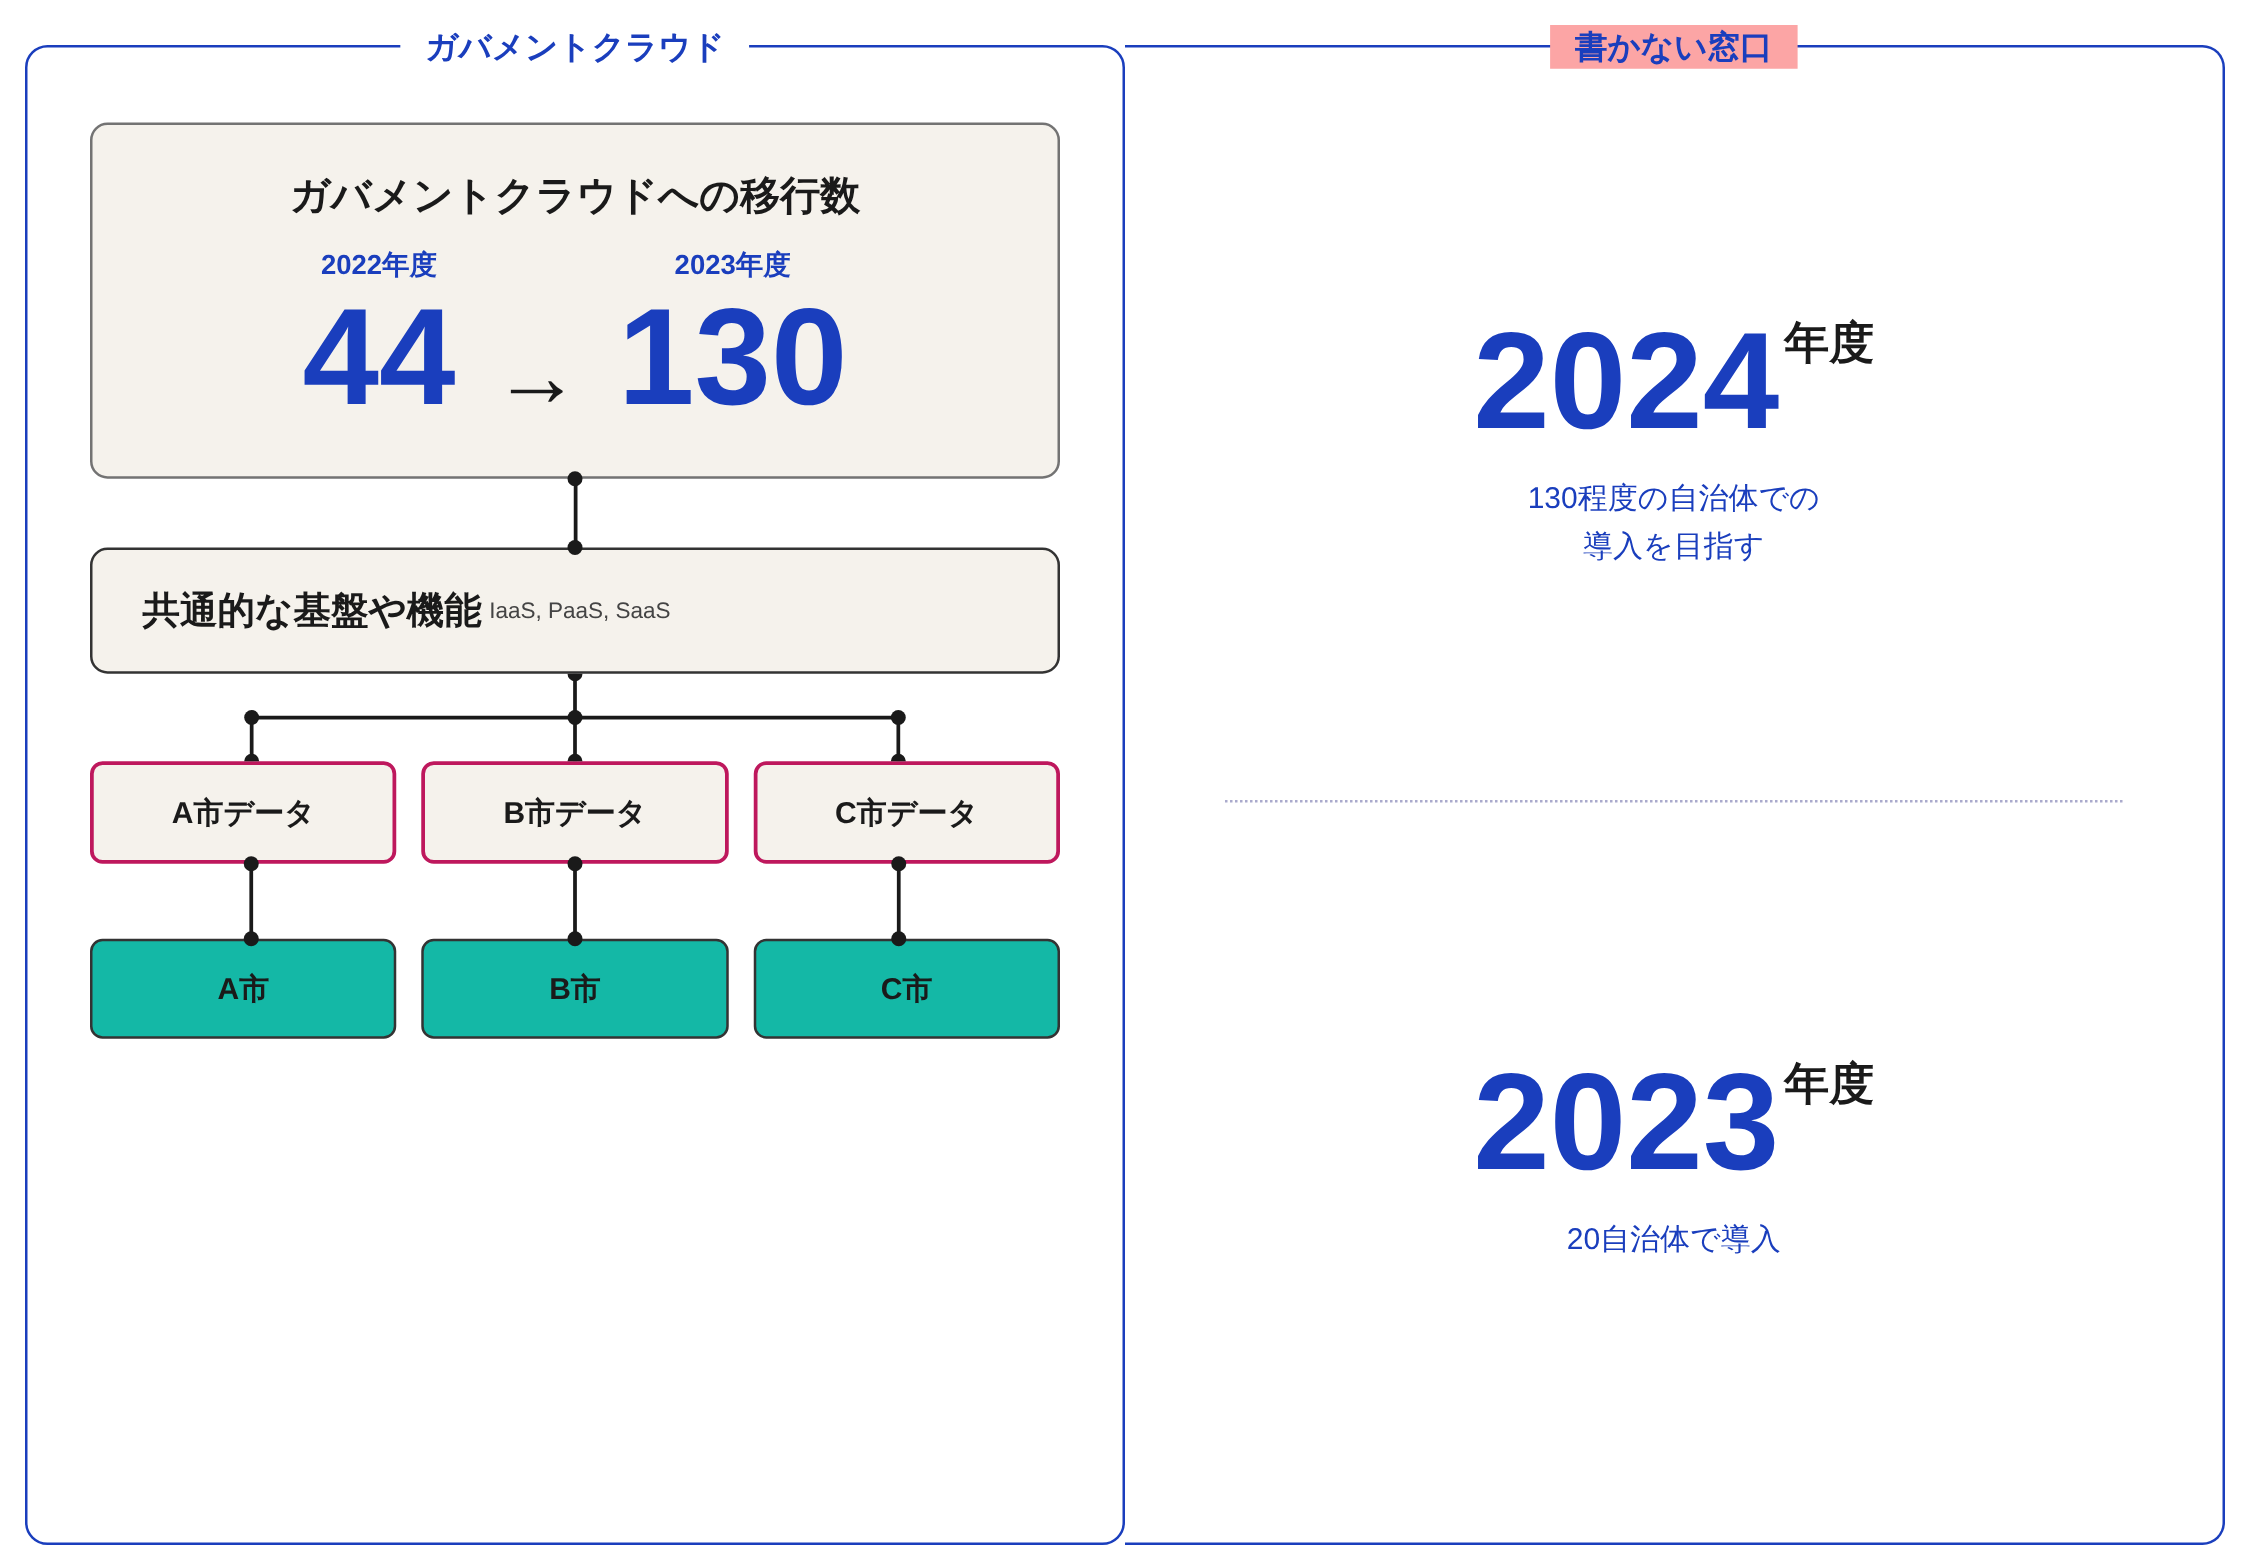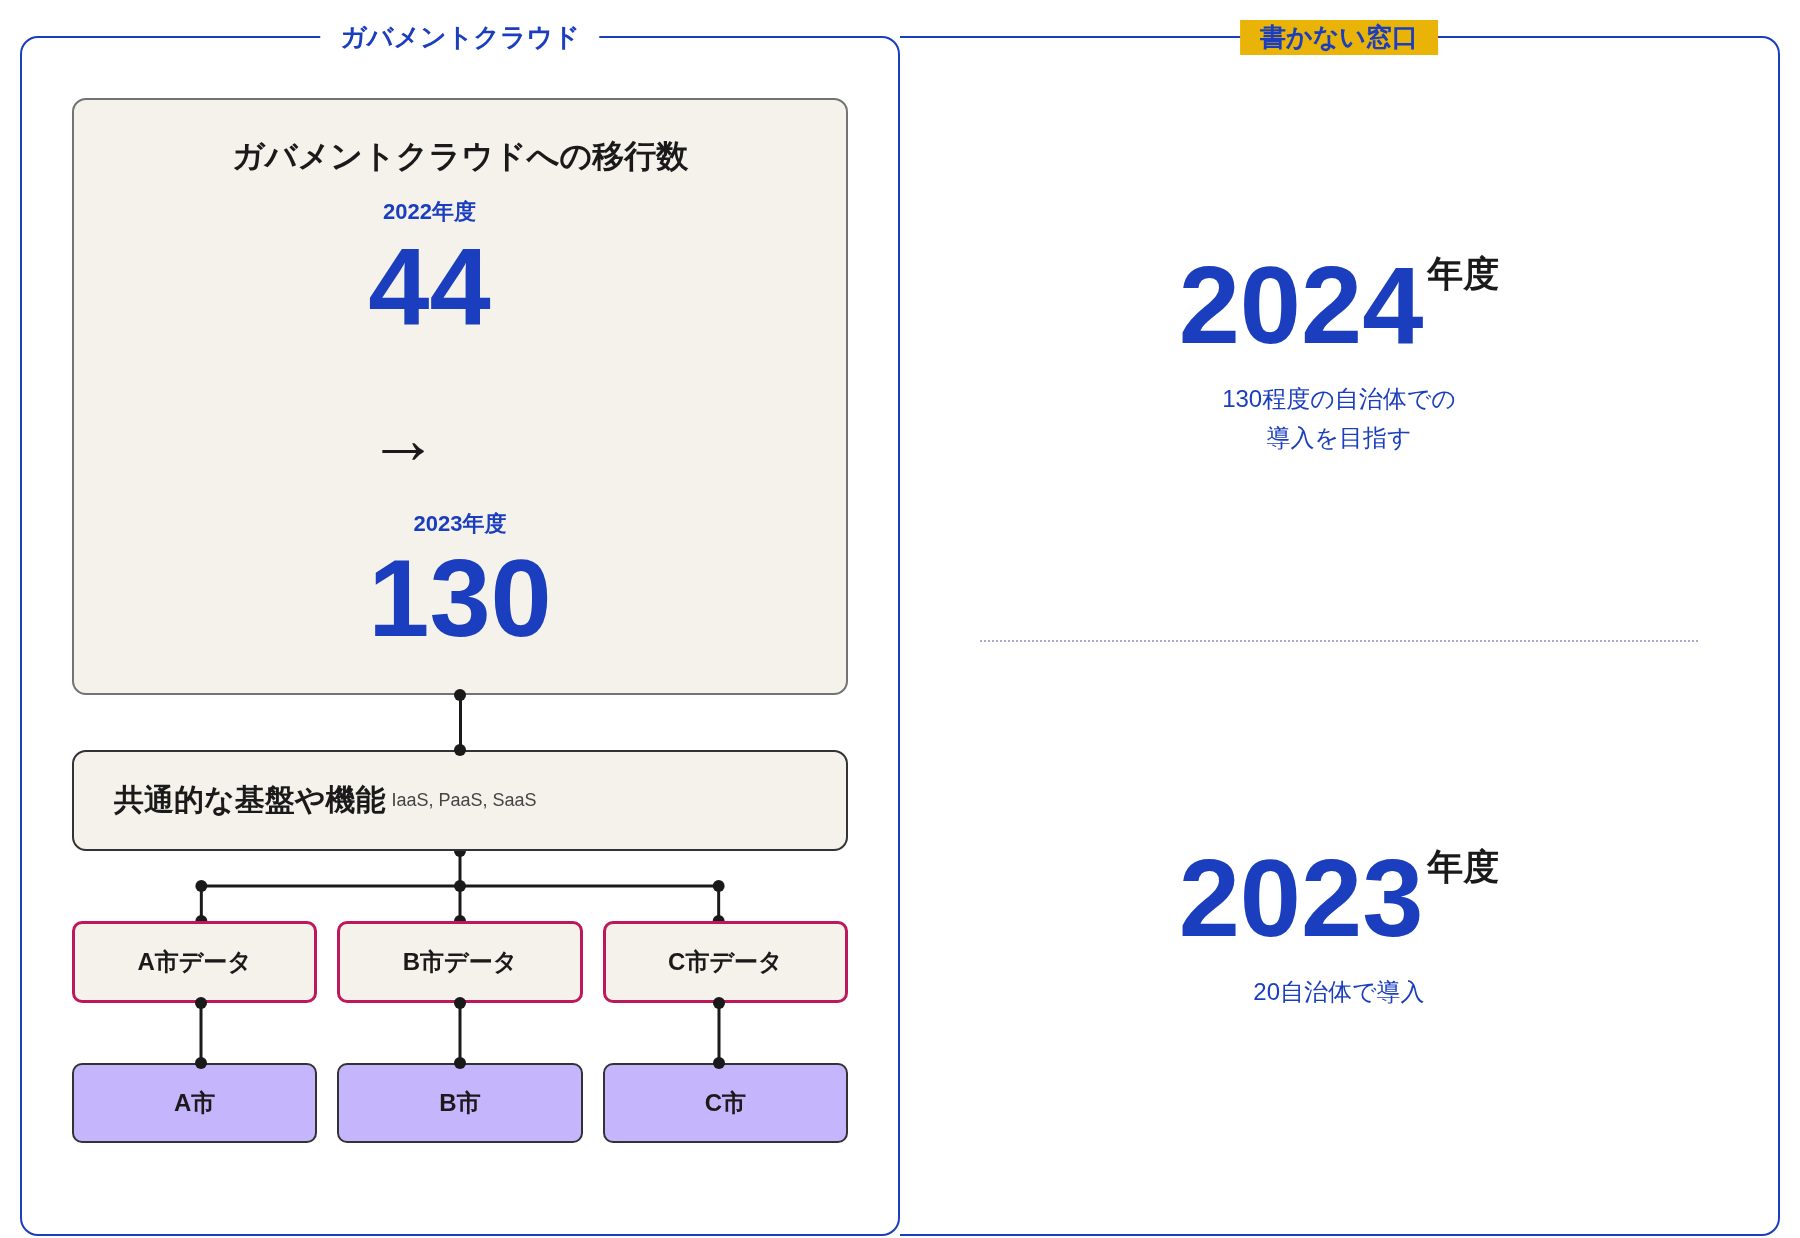--- a/index.html
+++ b/index.html
@@ -69,23 +69,22 @@
 
     .migration-title {
       font-size: 32px;
       font-weight: 600;
       color: #1a1a1a;
       text-align: center;
     }
 
     .migration-numbers {
       display: flex;
-      align-items: flex-start;
+      align-items: flex-end;
       gap: 30px;
-      flex-direction: column;
     }
 
     .migration-year-group {
       display: flex;
       flex-direction: column;
       align-items: center;
       gap: 4px;
     }
 
     .migration-year {
@@ -219,21 +218,21 @@
     .city-boxes-row {
       width: 100%;
       display: flex;
       flex-direction: row;
       justify-content: space-between;
       gap: 20px;
     }
 
     .city-box {
       flex: 1;
-      background: #c4b5fd;
+      background: #14b8a6;
       border: 2px solid #333;
       border-radius: 10px;
       padding: 22px 10px;
       text-align: center;
       font-size: 24px;
       font-weight: 600;
       color: #1a1a1a;
     }
 
     
@@ -249,21 +248,21 @@
       display: flex;
       flex-direction: column;
       align-items: center;
     }
 
     .right-panel-label {
       position: absolute;
       top: -18px;
       left: 50%;
       transform: translateX(-50%);
-      background: #eab308;
+      background: #fca5a5;
       padding: 0 20px;
       color: #1a3ebd;
       font-size: 26px;
       font-weight: 600;
       white-space: nowrap;
     }
 
     .right-section-top {
       flex: 1;
       display: flex;

